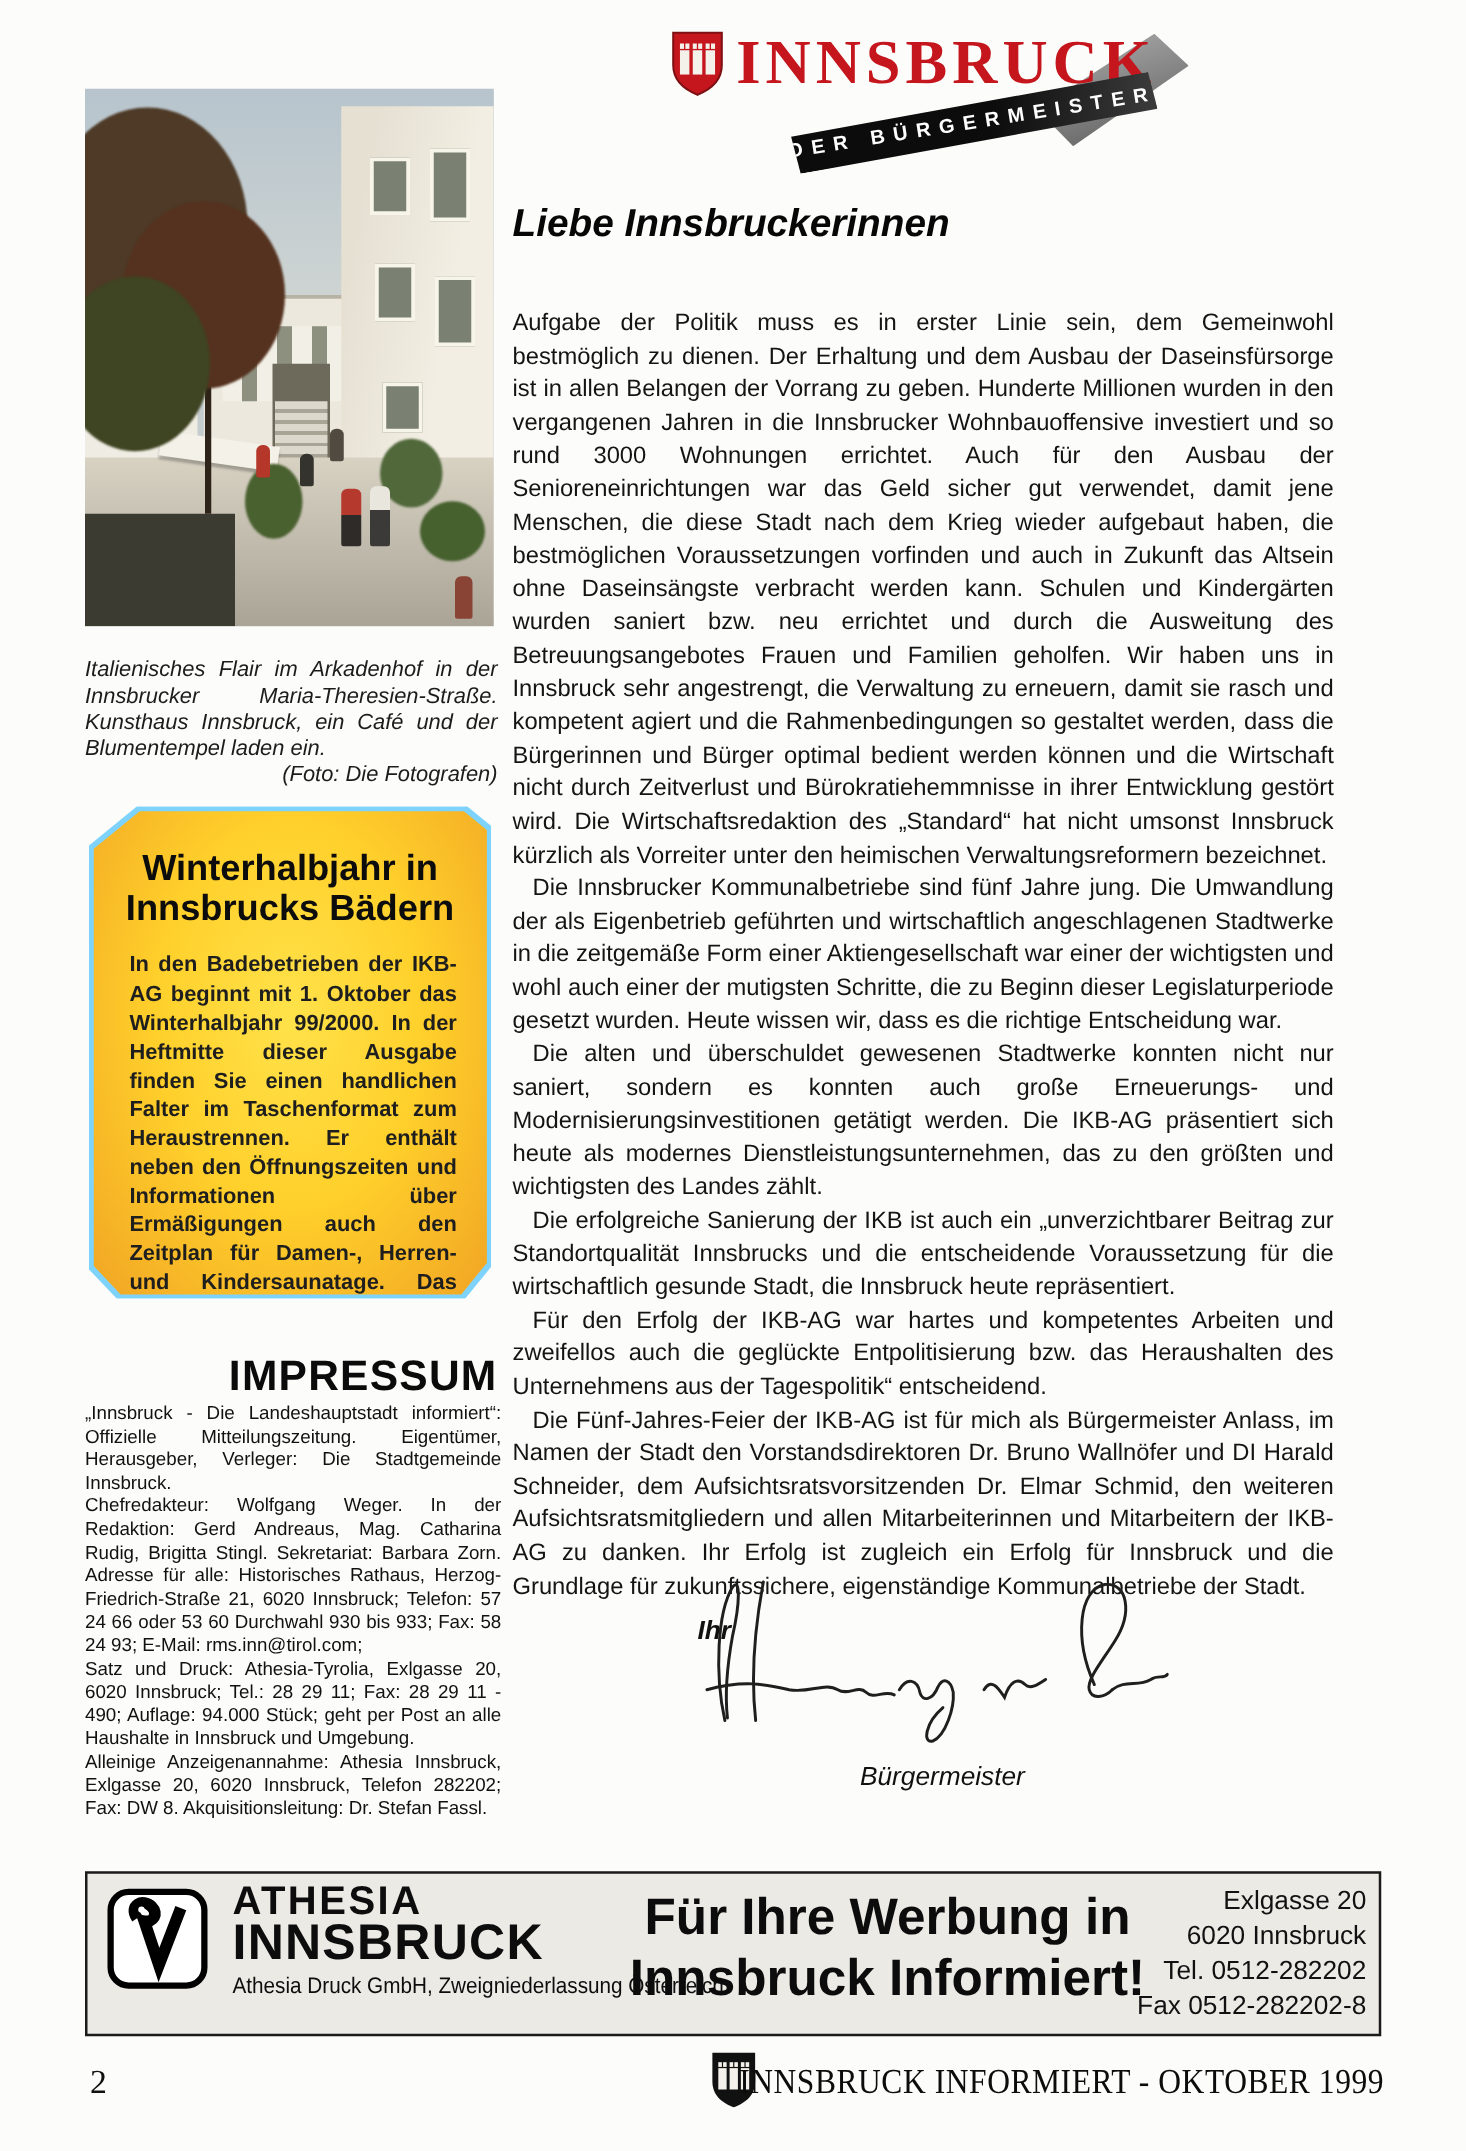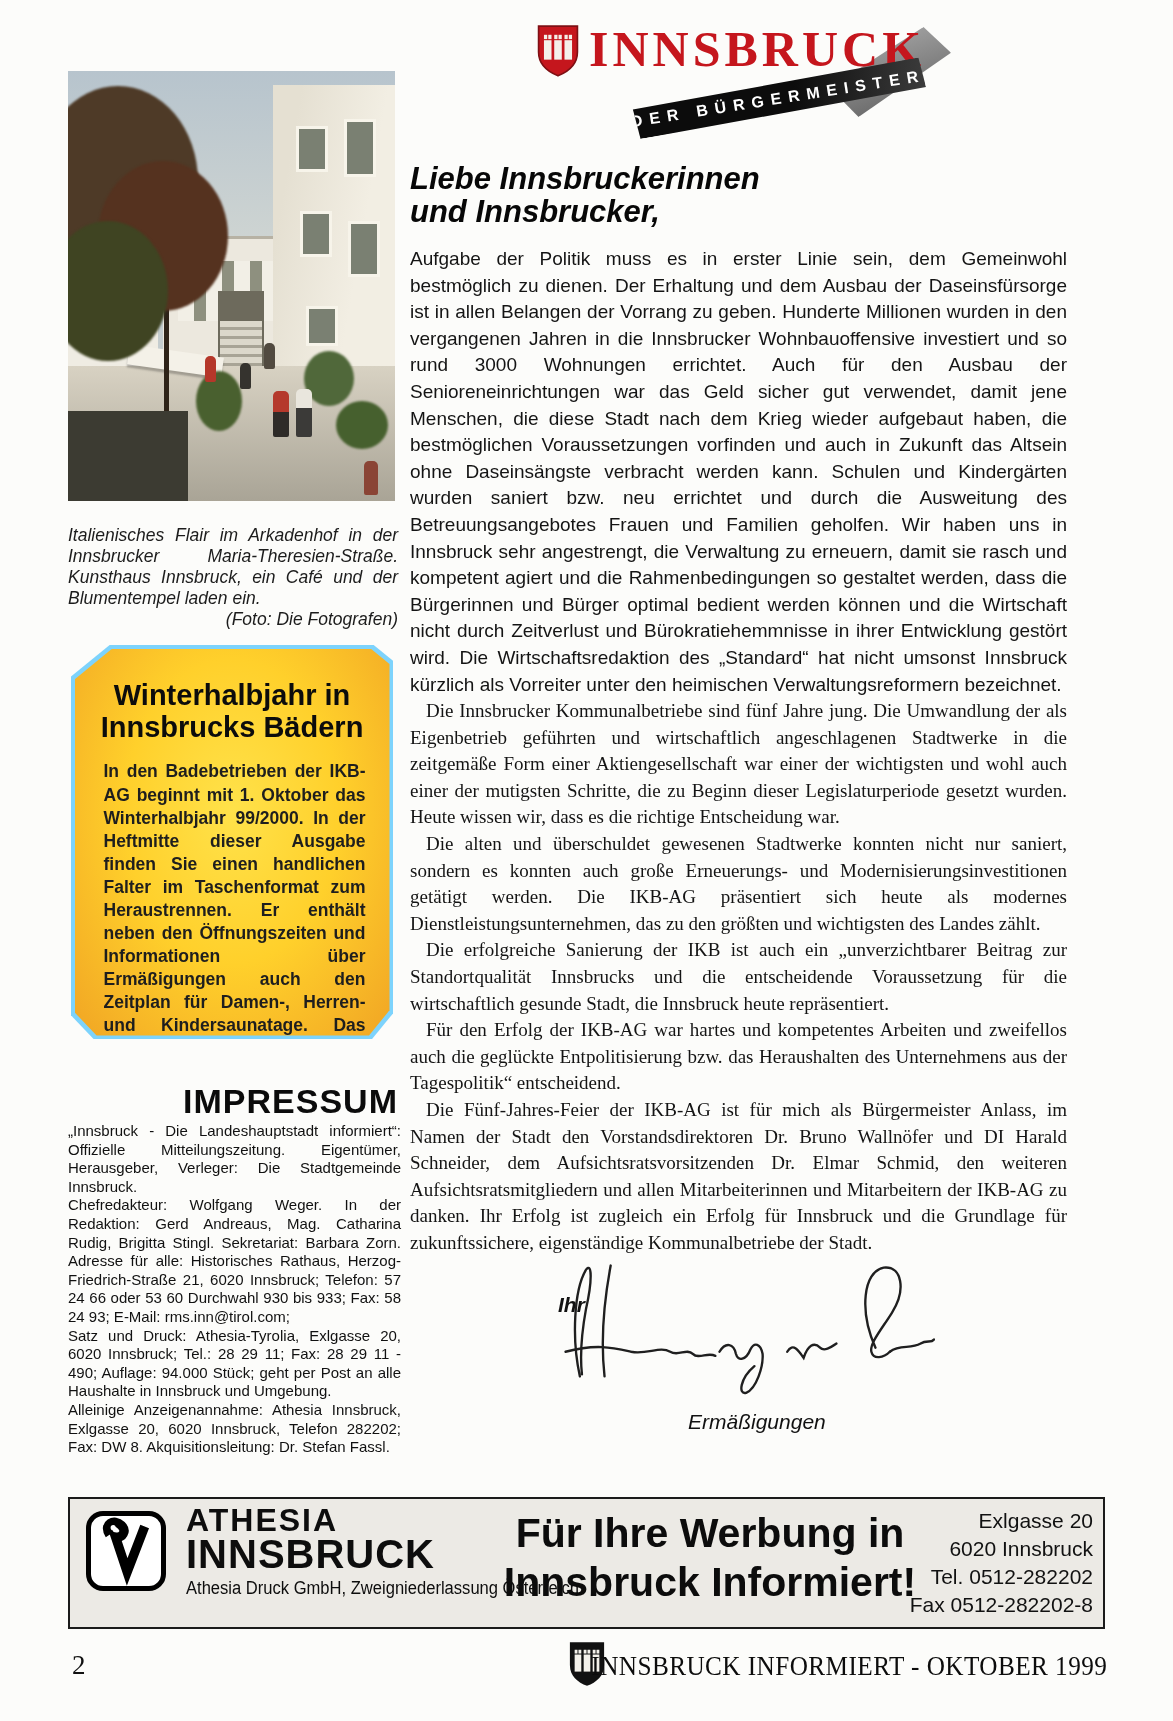--- a/index.html
+++ b/index.html
@@ -60,21 +60,21 @@
   .imp-text{position:absolute;left:68px;top:1122px;width:333px;font-size:15px;line-height:1.24;
             text-align:justify;color:#111;}
   .imp-text p{margin:0;}
 
   
   .let-title{position:absolute;left:410px;top:162px;font-size:31px;font-weight:bold;font-style:italic;
              line-height:1.08;color:#070707;}
   .let-body{position:absolute;left:410px;top:246px;width:657px;font-size:19px;line-height:26.6px;
             text-align:justify;color:#141414;}
   .let-body p{margin:0;}
-  .let-body p + p{text-indent:16px;font-family:Liberation Serif, serif;}
+  .let-body p + p{text-indent:16px;}
   .closing{position:absolute;left:519px;top:1293px;font-style:italic;font-size:21px;font-weight:bold;color:#111;margin-left:39px;}
   .sig{position:absolute;left:545px;top:1242px;width:390px;height:160px;}
   .sig-title{position:absolute;left:688px;top:1410px;font-style:italic;font-size:21px;color:#111;}
   .sr{position:absolute;width:1px;height:1px;overflow:hidden;opacity:0;}
 
   
   .ad{position:absolute;left:68px;top:1497px;width:1037px;height:132px;background:#ECEAE5;
       border:2px solid #1b1b1b;box-sizing:border-box;}
   .ad-logo{position:absolute;left:16px;top:12px;width:80px;height:80px;border:5px solid #000;
            border-radius:17px;background:#fff;box-sizing:border-box;}
@@ -168,21 +168,20 @@
   <div class="imp-title">IMPRESSUM</div>
   <div class="imp-text">
     <p>„Innsbruck - Die Landeshauptstadt informiert“: Offizielle Mitteilungszeitung. Eigentümer, Herausgeber, Verleger: Die Stadtgemeinde Innsbruck.</p>
     <p>Chefredakteur: Wolfgang Weger. In der Redaktion: Gerd Andreaus, Mag. Catharina Rudig, Brigitta Stingl. Sekretariat: Barbara Zorn. Adresse für alle: Historisches Rathaus, Herzog-Friedrich-Straße 21, 6020 Innsbruck; Telefon: 57 24 66 oder 53 60 Durchwahl 930 bis 933; Fax: 58 24 93; E-Mail: rms.inn@tirol.com;</p>
     <p>Satz und Druck: Athesia-Tyrolia, Exlgasse 20, 6020 Innsbruck; Tel.: 28 29 11; Fax: 28 29 11 - 490; Auflage: 94.000 Stück; geht per Post an alle Haushalte in Innsbruck und Umgebung.</p>
     <p>Alleinige Anzeigenannahme: Athesia Innsbruck, Exlgasse 20, 6020 Innsbruck, Telefon 282202; Fax: DW 8. Akquisitionsleitung: Dr. Stefan Fassl.</p>
   </div>
 
   <div class="let-title">
     <div>Liebe Innsbruckerinnen</div>
-    <div>und Innsbrucker,</div>
   </div>
   <div class="let-body">
     <p>Aufgabe der Politik muss es in erster Linie sein, dem Gemeinwohl bestmöglich zu dienen. Der Erhaltung und dem Ausbau der Daseinsfürsorge ist in allen Belangen der Vorrang zu geben. Hunderte Millionen wurden in den vergangenen Jahren in die Innsbrucker Wohnbauoffensive investiert und so rund 3000 Wohnungen errichtet. Auch für den Ausbau der Senioreneinrichtungen war das Geld sicher gut verwendet, damit jene Menschen, die diese Stadt nach dem Krieg wieder aufgebaut haben, die bestmöglichen Voraussetzungen vorfinden und auch in Zukunft das Altsein ohne Daseinsängste verbracht werden kann. Schulen und Kindergärten wurden saniert bzw. neu errichtet und durch die Ausweitung des Betreuungsangebotes Frauen und Familien geholfen. Wir haben uns in Innsbruck sehr angestrengt, die Verwaltung zu erneuern, damit sie rasch und kompetent agiert und die Rahmenbedingungen so gestaltet werden, dass die Bürgerinnen und Bürger optimal bedient werden können und die Wirtschaft nicht durch Zeitverlust und Bürokratiehemmnisse in ihrer Entwicklung gestört wird. Die Wirtschaftsredaktion des „Standard“ hat nicht umsonst Innsbruck kürzlich als Vorreiter unter den heimischen Verwaltungsreformern bezeichnet.</p>
     <p>Die Innsbrucker Kommunalbetriebe sind fünf Jahre jung. Die Umwandlung der als Eigenbetrieb geführten und wirtschaftlich angeschlagenen Stadtwerke in die zeitgemäße Form einer Aktiengesellschaft war einer der wichtigsten und wohl auch einer der mutigsten Schritte, die zu Beginn dieser Legislaturperiode gesetzt wurden. Heute wissen wir, dass es die richtige Entscheidung war.</p>
     <p>Die alten und überschuldet gewesenen Stadtwerke konnten nicht nur saniert, sondern es konnten auch große Erneuerungs- und Modernisierungsinvestitionen getätigt werden. Die IKB-AG präsentiert sich heute als modernes Dienstleistungsunternehmen, das zu den größten und wichtigsten des Landes zählt.</p>
     <p>Die erfolgreiche Sanierung der IKB ist auch ein „unverzichtbarer Beitrag zur Standortqualität Innsbrucks und die entscheidende Voraussetzung für die wirtschaftlich gesunde Stadt, die Innsbruck heute repräsentiert.</p>
     <p>Für den Erfolg der IKB-AG war hartes und kompetentes Arbeiten und zweifellos auch die geglückte Entpolitisierung bzw. das Heraushalten des Unternehmens aus der Tagespolitik“ entscheidend.</p>
     <p>Die Fünf-Jahres-Feier der IKB-AG ist für mich als Bürgermeister Anlass, im Namen der Stadt den Vorstandsdirektoren Dr. Bruno Wallnöfer und DI Harald Schneider, dem Aufsichtsratsvorsitzenden Dr. Elmar Schmid, den weiteren Aufsichtsratsmitgliedern und allen Mitarbeiterinnen und Mitarbeitern der IKB-AG zu danken. Ihr Erfolg ist zugleich ein Erfolg für Innsbruck und die Grundlage für zukunftssichere, eigenständige Kommunalbetriebe der Stadt.</p>
   </div>
 
@@ -190,21 +189,21 @@
   <svg class="sig" viewBox="0 0 380 150" fill="none" stroke="#1f1f1f" stroke-width="2.3" stroke-linecap="round">
     <path d="M34,128 C26,92 28,44 40,24 C46,16 46,36 40,62 C36,84 34,108 36,126"></path>
     <path d="M64,20 C58,52 54,92 58,128"></path>
     <path d="M20,104 C50,96 66,100 84,104 C100,107 112,98 122,104 C130,109 138,100 144,106 C150,112 158,104 166,108"></path>
     <path d="M170,104 C176,94 184,96 186,106 C188,114 196,112 200,102 C204,94 210,96 212,106 C213,118 206,140 196,144 C188,146 190,130 204,118"></path>
     <path d="M236,104 C242,94 248,104 252,110 C256,98 262,94 268,100 C272,104 278,100 284,96"></path>
     <path d="M322,100 C306,64 310,26 330,22 C348,20 352,44 338,66 C328,82 316,96 318,104 C320,112 330,110 336,104"></path>
     <path d="M336,104 C346,96 356,102 366,96 C372,92 376,96 379,92"></path>
   </svg>
   <span class="sr">Herwig van Staa</span>
-  <div class="sig-title">Ermäßigungen</div>
+  <div class="sig-title">Bürgermeister</div>
 
   <div class="ad">
     <div class="ad-logo">
       <svg viewBox="0 0 60 60" width="70" height="70" fill="none" stroke="#000" stroke-width="8" stroke-linejoin="miter">
         <path d="M16,16 C10,7 20,2 26,8 C31,13 27,19 21,18 L31,48 L46,9"></path>
         <circle cx="19" cy="10" r="2.2" fill="#fff" stroke="none"></circle>
       </svg>
     </div>
     <div class="ad-brand">
       <div class="ad-brand-1">ATHESIA</div>

